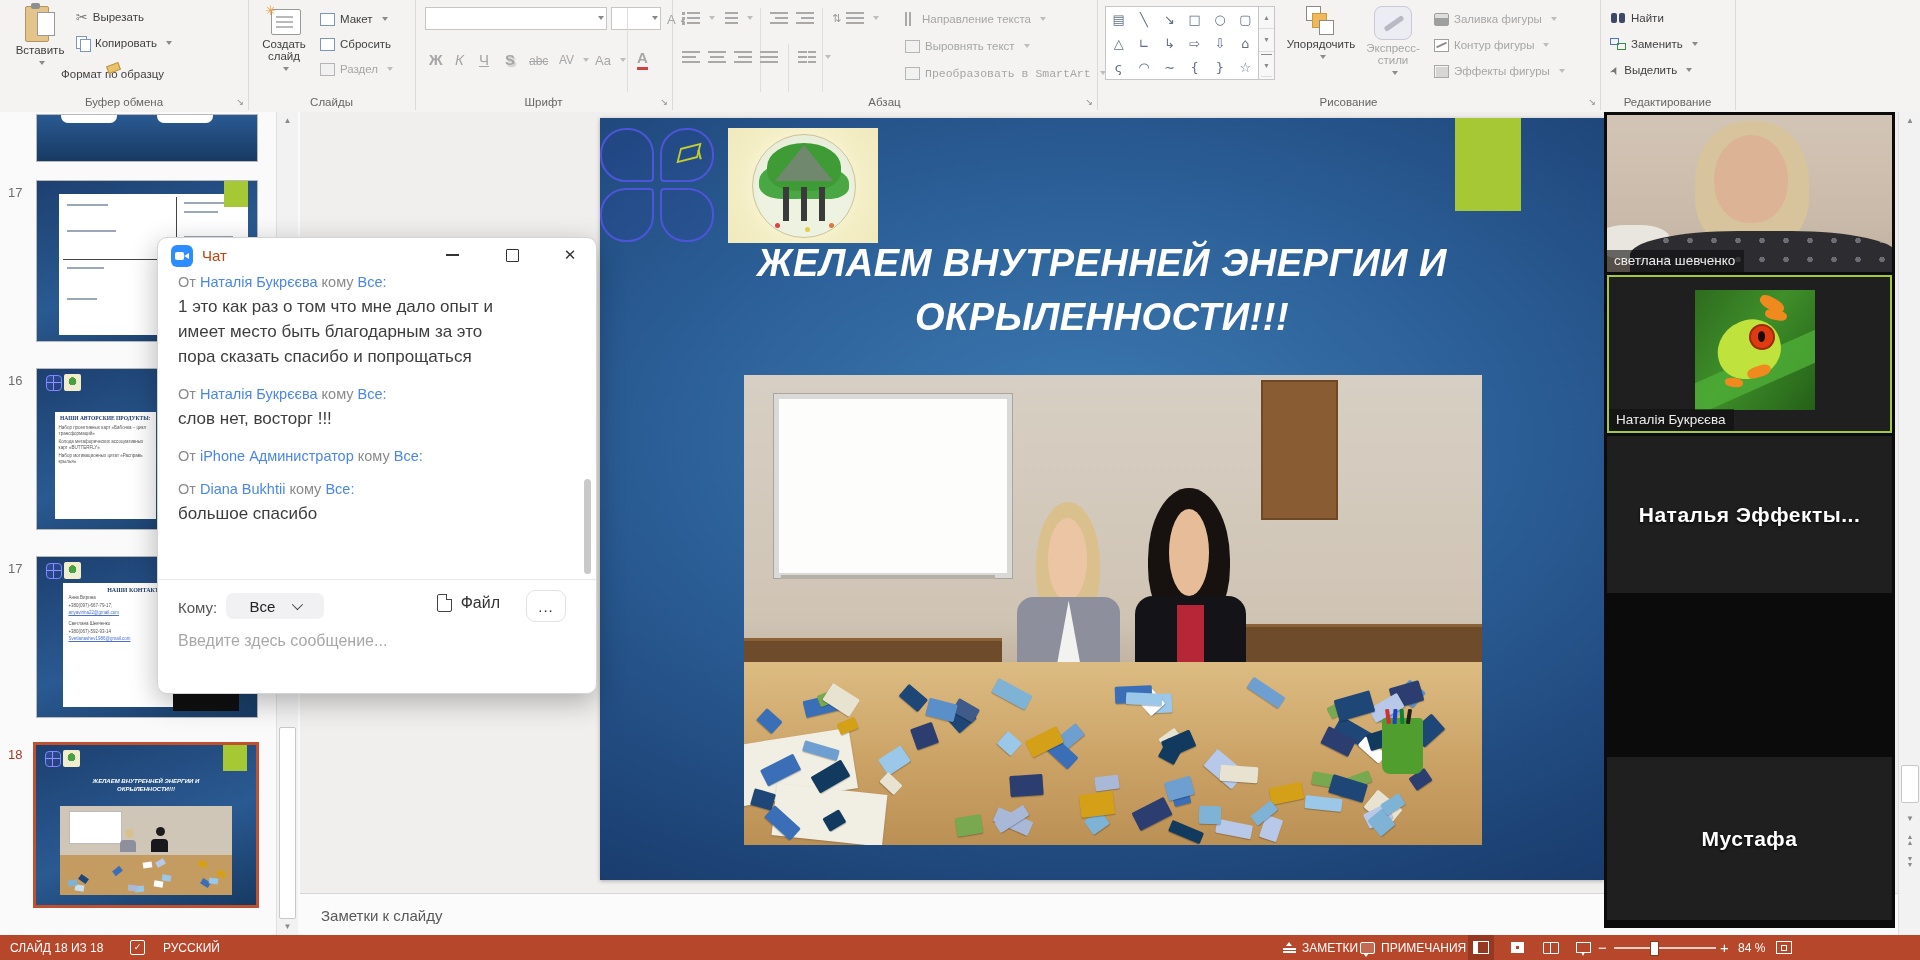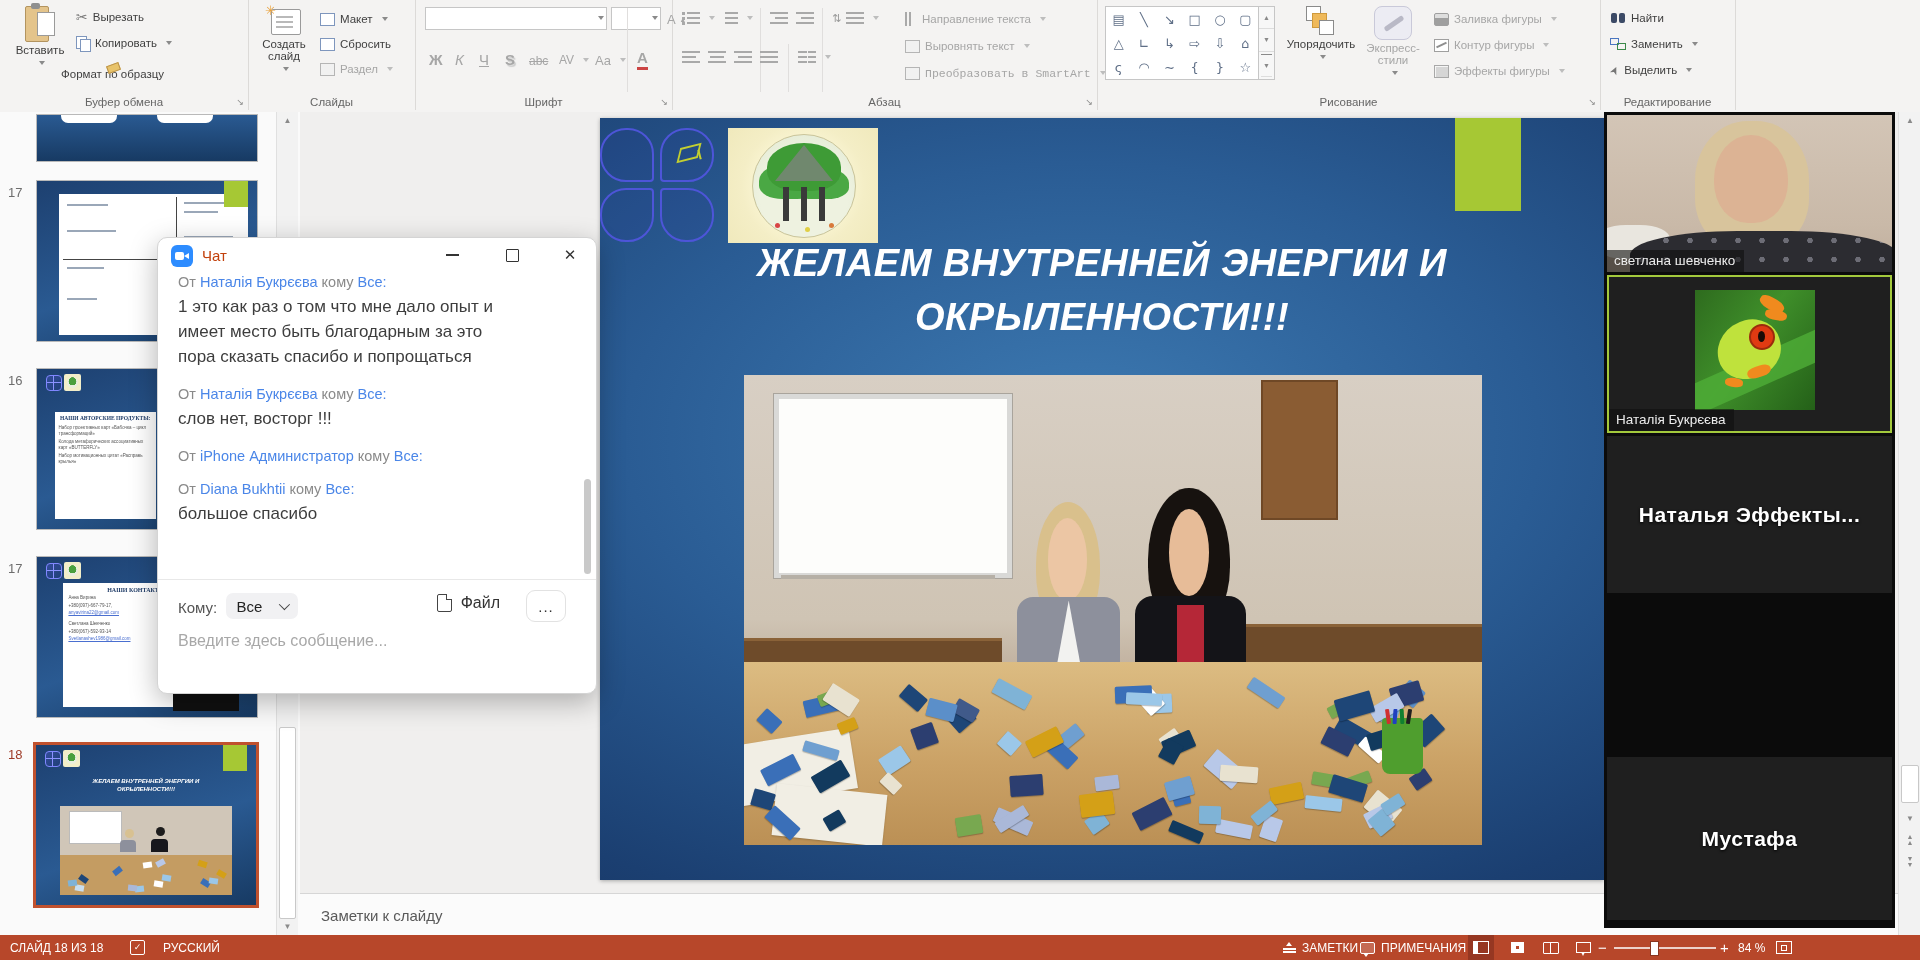--- a/index.html
+++ b/index.html
@@ -188,21 +188,21 @@
   .winbtn.close{font-size:15px;}
   .chat-msgs{position:absolute;left:20px;top:36px;width:390px;height:300px;overflow:hidden;}
   .msg{margin-bottom:17px;}
   .msg-head{font-size:14.5px;color:#8a8a8a;}
   .msg-head .nm{color:var(--link-blue,#4a86e8);}
   .msg-text{width:332px;font-size:17px;line-height:25px;color:#3d3d3d;margin-top:4px;}
   .chat-scroll{position:absolute;right:5px;width:7px;border-radius:4px;background:#c9c9c9;}
   .chat-divider{position:absolute;left:0;right:0;top:341px;height:1px;background:#e8e8e8;}
   .chat-foot{position:absolute;left:20px;right:16px;top:352px;height:34px;}
   .to-label{position:absolute;left:0;top:9px;font-size:15px;color:#555;}
-  .to-pill{position:absolute;left:48px;top:3px;width:72px;height:26px;background:#f1f1f3;border-radius:7px;display:flex;align-items:center;justify-content:center;gap:17px;font-size:15px;color:#222;cursor:pointer;}
+  .to-pill{position:absolute;left:48px;top:3px;width:98px;height:26px;background:#f1f1f3;border-radius:7px;display:flex;align-items:center;justify-content:center;gap:17px;font-size:15px;color:#222;cursor:pointer;}
   .chev{display:inline-block;width:7px;height:7px;border-right:1.7px solid #444;border-bottom:1.7px solid #444;transform:rotate(45deg) translateY(-2px);}
   .file-btn{position:absolute;right:80px;top:4px;display:flex;align-items:center;gap:9px;font-size:16px;color:#333;cursor:pointer;}
   .ic-file{display:inline-block;width:13px;height:16px;border:1.6px solid #444;border-radius:2px;position:relative;}
   .ic-file::after{content:"";position:absolute;right:-1px;top:-1px;width:5px;height:5px;background:#fff;border-left:1.6px solid #444;border-bottom:1.6px solid #444;}
   .more-btn{position:absolute;right:14px;top:0;width:38px;height:30px;border:1px solid #e2e2e2;border-radius:9px;display:flex;align-items:center;justify-content:center;font-size:15px;color:#333;letter-spacing:1px;cursor:pointer;}
   .chat-input{position:absolute;left:20px;top:394px;right:20px;font-size:16px;color:#a8a8a8;cursor:text;}
 
   
   #zoompanel{position:absolute;left:1604px;top:112px;width:291px;height:816px;background:#0b0b0b;z-index:40;}
   .ptile{position:absolute;left:3px;width:285px;height:157px;background:#1f1f1f;overflow:hidden;cursor:pointer;}

